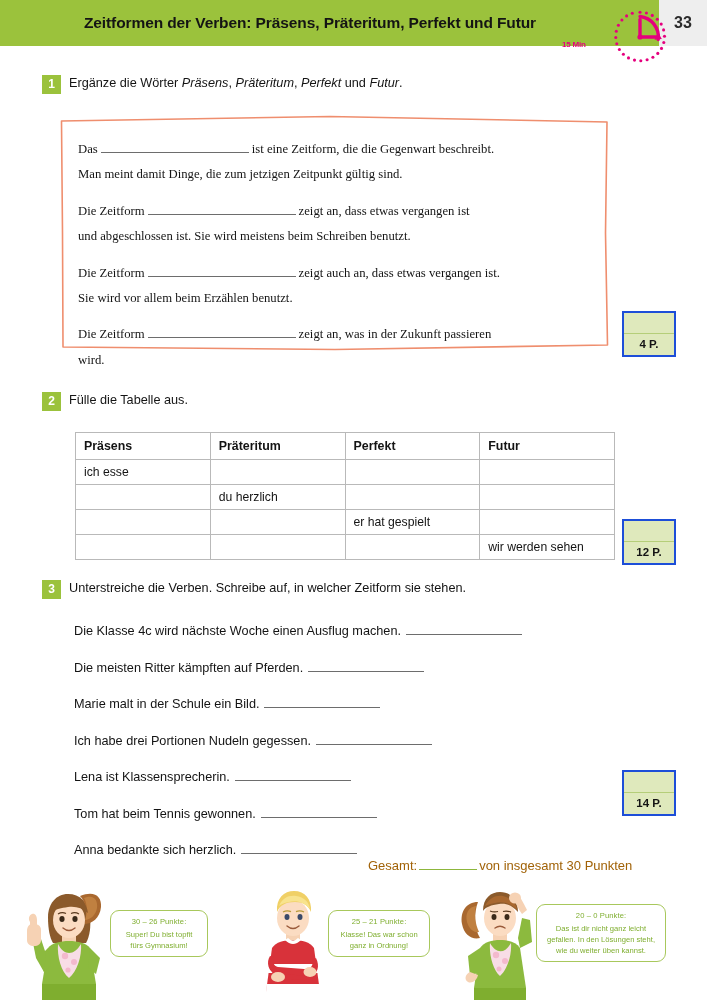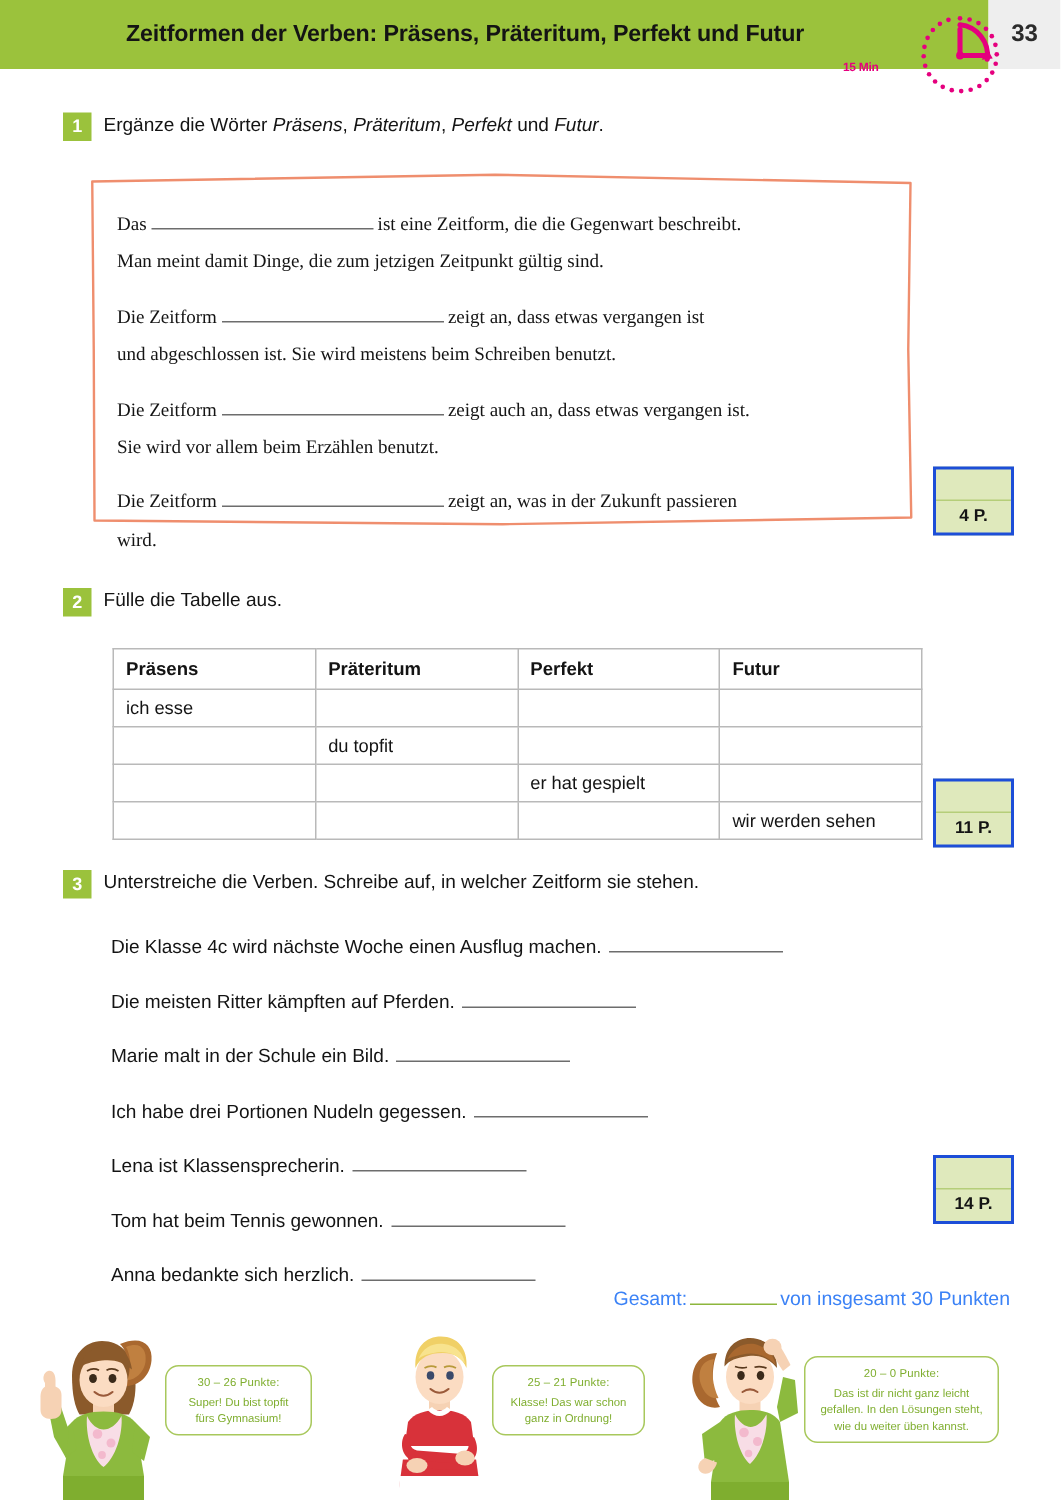--- a/index.html
+++ b/index.html
@@ -189,24 +189,24 @@
     display: inline-block;
     border-bottom: 1.2px solid #6d6d6d;
     height: 13px;
     margin-left: 5px;
     vertical-align: baseline;
   }
 
   
   .gesamt {
     position: absolute;
-    left: 409px;
+    left: 368px;
     top: 858px;
     font-size: 13px;
-    color: #3b82f6;
+    color: #a16207;
     font-weight: normal;
   }
   .g-blank {
     display: inline-block;
     width: 58px;
     height: 12px;
     border-bottom: 1.4px solid #8db63c;
     margin: 0 2px;
   }
 
@@ -327,42 +327,42 @@
   </thead>
   <tbody>
     <tr>
       <td>ich esse</td>
       <td></td>
       <td></td>
       <td></td>
     </tr>
     <tr>
       <td></td>
-      <td>du topfit</td>
+      <td>du herzlich</td>
       <td></td>
       <td></td>
     </tr>
     <tr>
       <td></td>
       <td></td>
       <td>er hat gespielt</td>
       <td></td>
     </tr>
     <tr>
       <td></td>
       <td></td>
       <td></td>
       <td>wir werden sehen</td>
     </tr>
   </tbody>
 </table>
 
 <div class="pbox" style="left:622px; top:519px;">
   <div class="cell-top"></div>
-  <div class="cell-bot">11 P.</div>
+  <div class="cell-bot">12 P.</div>
 </div>
 
 <div class="task" style="left:42px; top:580px;">
   <div class="num-badge">3</div>
   <div class="task-instruction">Unterstreiche die Verben. Schreibe auf, in welcher Zeitform sie stehen.</div>
 </div>
 
 <div class="sentences">
   <div class="sentence"><span>Die Klasse 4c wird nächste Woche einen Ausflug machen.</span><span class="s-blank" style="width:116px;"></span></div>
   <div class="sentence"><span>Die meisten Ritter kämpften auf Pferden.</span><span class="s-blank" style="width:116px;"></span></div>

